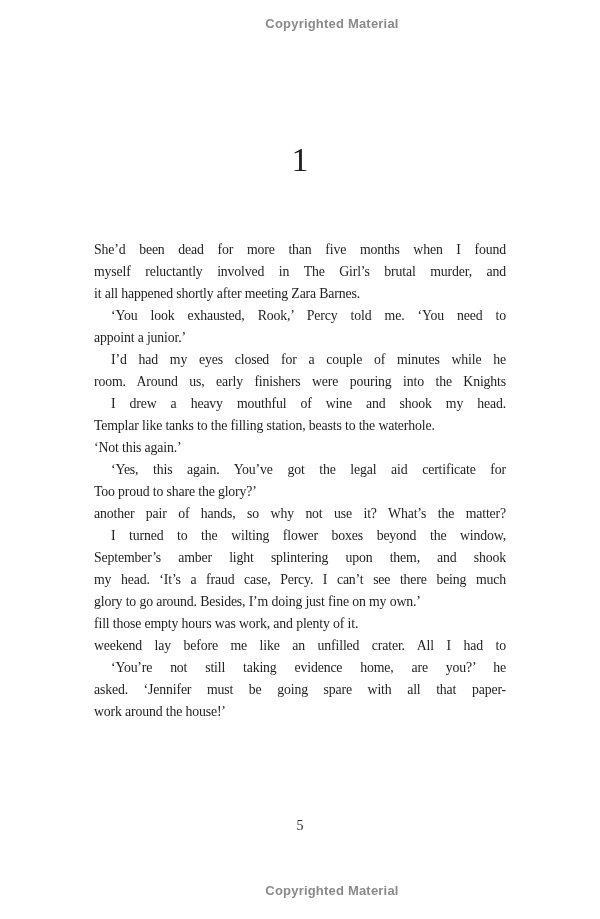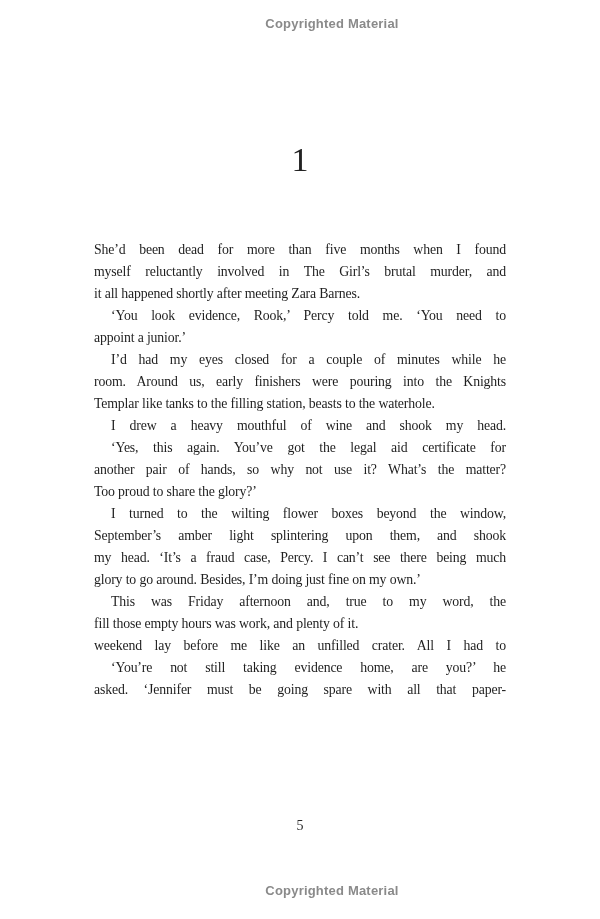--- a/index.html
+++ b/index.html
@@ -60,37 +60,38 @@
 <div class="page">
 
   <div class="notice notice-top">Copyrighted Material</div>
 
   <div class="chapter-number">1</div>
 
   <div class="text-block">
       <div class="line">She’d been dead for more than five months when I found</div>
       <div class="line">myself reluctantly involved in The Girl’s brutal murder, and</div>
       <div class="line last">it all happened shortly after meeting Zara Barnes.</div>
-      <div class="line indent">‘You look evidence, Rook,’ Percy told me. ‘You need to</div>
+      <div class="line indent">‘You look exhausted, Rook,’ Percy told me. ‘You need to</div>
       <div class="line last">appoint a junior.’</div>
       <div class="line indent">I’d had my eyes closed for a couple of minutes while he</div>
       <div class="line">room. Around us, early finishers were pouring into the Knights</div>
+      <div class="line indent">I drew a heavy mouthful of wine and shook my head.</div>
       <div class="line last">Templar like tanks to the filling station, beasts to the waterhole.</div>
-      <div class="line indent">I drew a heavy mouthful of wine and shook my head.</div>
+      <div class="line last">‘Not this again.’</div>
       <div class="line indent">‘Yes, this again. You’ve got the legal aid certificate for</div>
+      <div class="line last">Too proud to share the glory?’</div>
       <div class="line">another pair of hands, so why not use it? What’s the matter?</div>
-      <div class="line last">Too proud to share the glory?’</div>
       <div class="line indent">I turned to the wilting flower boxes beyond the window,</div>
       <div class="line">September’s amber light splintering upon them, and shook</div>
       <div class="line">my head. ‘It’s a fraud case, Percy. I can’t see there being much</div>
       <div class="line last">glory to go around. Besides, I’m doing just fine on my own.’</div>
-      <div class="line indent">This was Friday afternoon and, true to my word, the</div>
       <div class="line last">fill those empty hours was work, and plenty of it.</div>
       <div class="line">weekend lay before me like an unfilled crater. All I had to</div>
       <div class="line indent">‘You’re not still taking evidence home, are you?’ he</div>
       <div class="line">asked. ‘Jennifer must be going spare with all that paper-</div>
+      <div class="line last">work around the house!’</div>
     </div>
 
   <div class="page-number">5</div>
 
   <div class="notice notice-bottom">Copyrighted Material</div>
 
 </div>
 
 </body></html>

